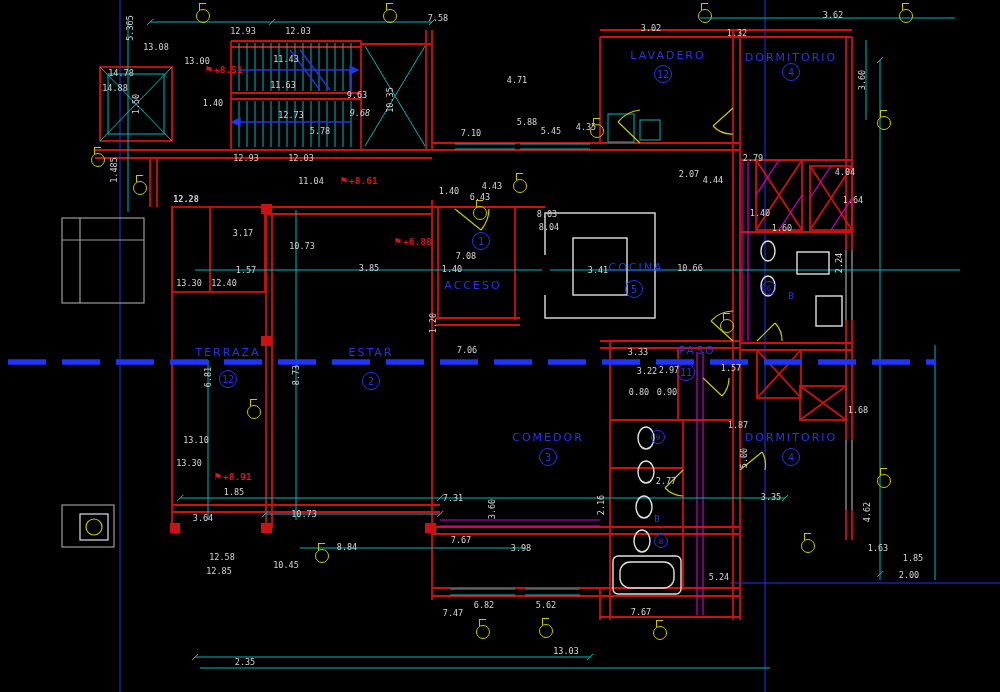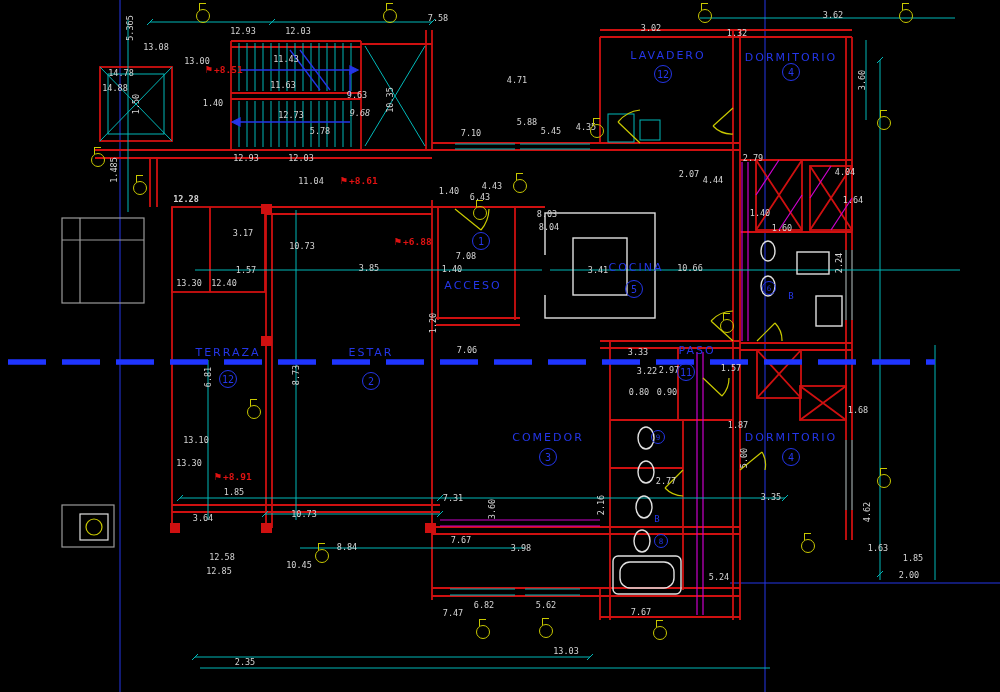--- a/index.html
+++ b/index.html
@@ -292,21 +292,21 @@
       <span class="dim" style="left: 189px; top: 463px;">13.30</span>
       <span class="dim" style="left: 234px; top: 492px;">1.85</span>
       <span class="dim" style="left: 203px; top: 505px; margin-top: 13px;">3.64</span>
       <span class="dim r90" style="left: 208px; top: 377px;">6.81</span>
       <span class="dim r90" style="left: 296px; top: 375px;">8.73</span>
       <span class="dim" style="left: 453px; top: 498px;">7.31</span>
       <span class="dim" style="left: 304px; top: 514px;">10.73</span>
       <span class="dim" style="left: 347px; top: 547px;">8.84</span>
       <span class="dim" style="left: 222px; top: 557px;">12.58</span>
       <span class="dim" style="left: 219px; top: 571px;">12.85</span>
-      <span class="dim" style="left: 299px; top: 565px;">10.45</span>
+      <span class="dim" style="left: 286px; top: 565px;">10.45</span>
       <span class="dim" style="left: 461px; top: 540px;">7.67</span>
       <span class="dim" style="left: 521px; top: 548px;">3.98</span>
       <span class="dim r90" style="left: 601px; top: 505px;">2.16</span>
       <span class="dim r90" style="left: 492px; top: 509px;">3.60</span>
       <span class="dim" style="left: 666px; top: 481px;">2.77</span>
       <span class="dim" style="left: 771px; top: 497px;">3.35</span>
       <span class="dim" style="left: 858px; top: 410px;">1.68</span>
       <span class="dim r90" style="left: 744px; top: 458px;">5.00</span>
       <span class="dim r90" style="left: 862px; top: 80px;">3.60</span>
       <span class="dim" style="left: 453px; top: 613px;">7.47</span>

